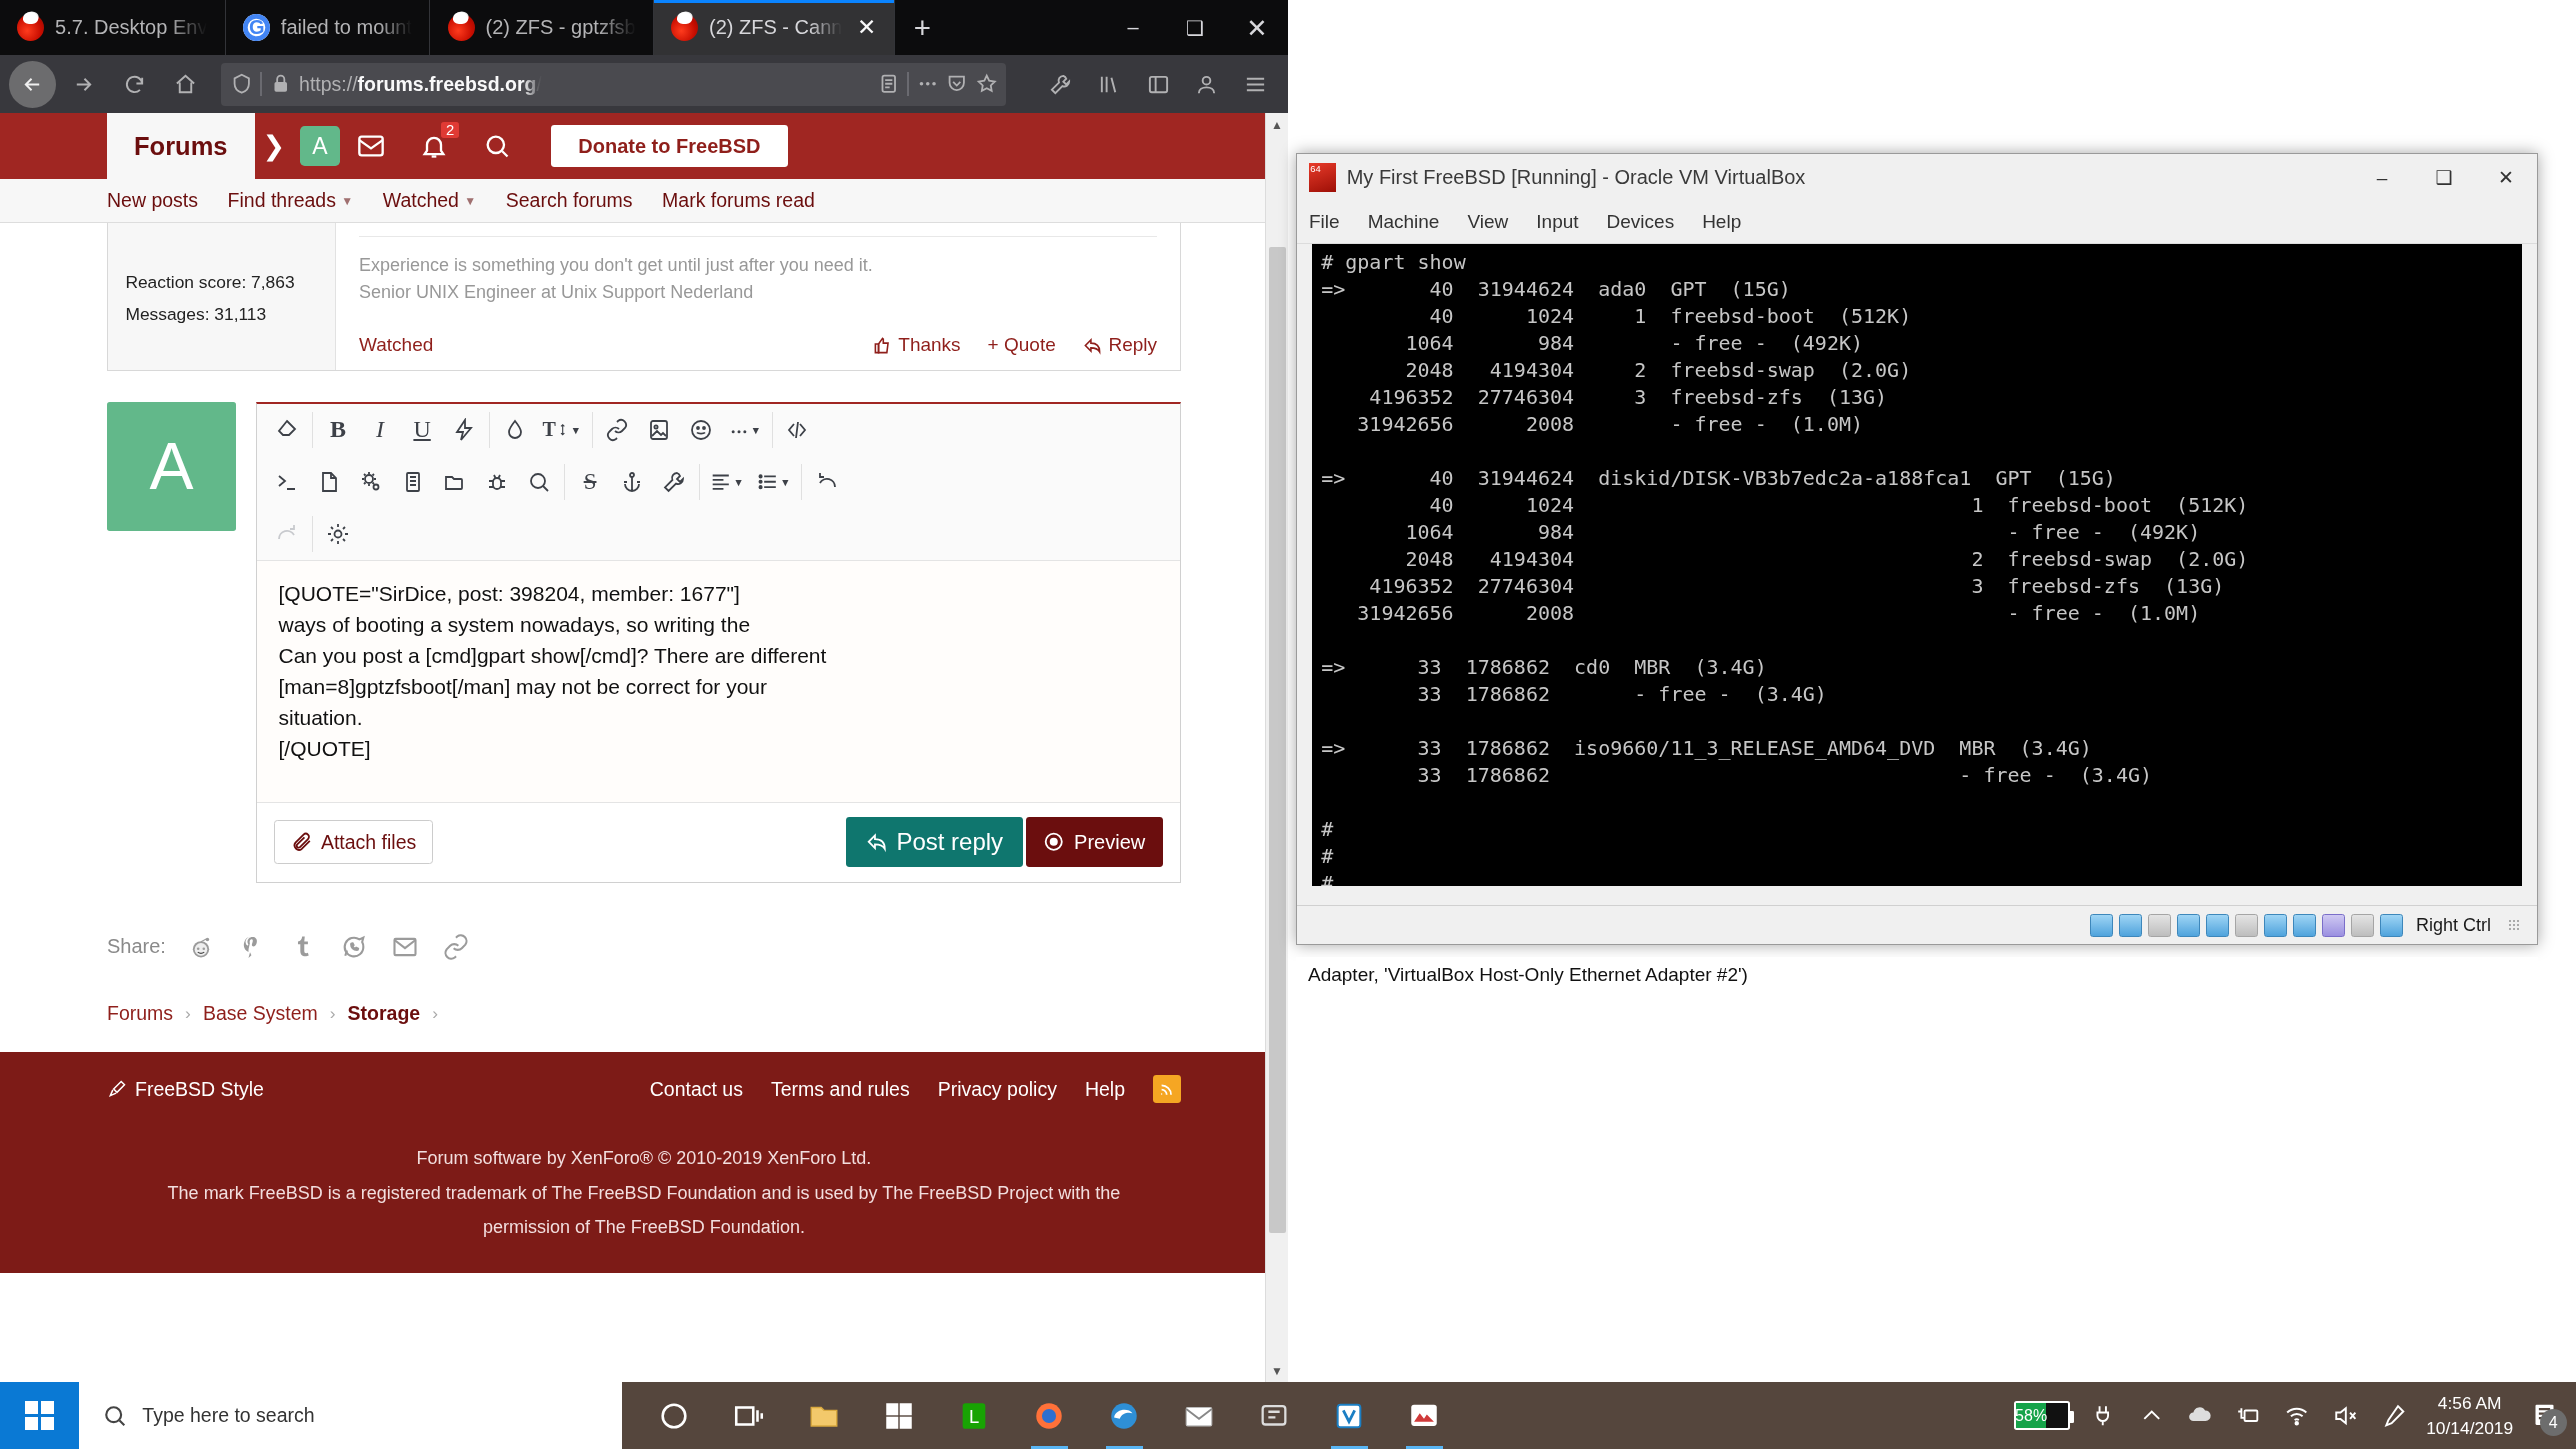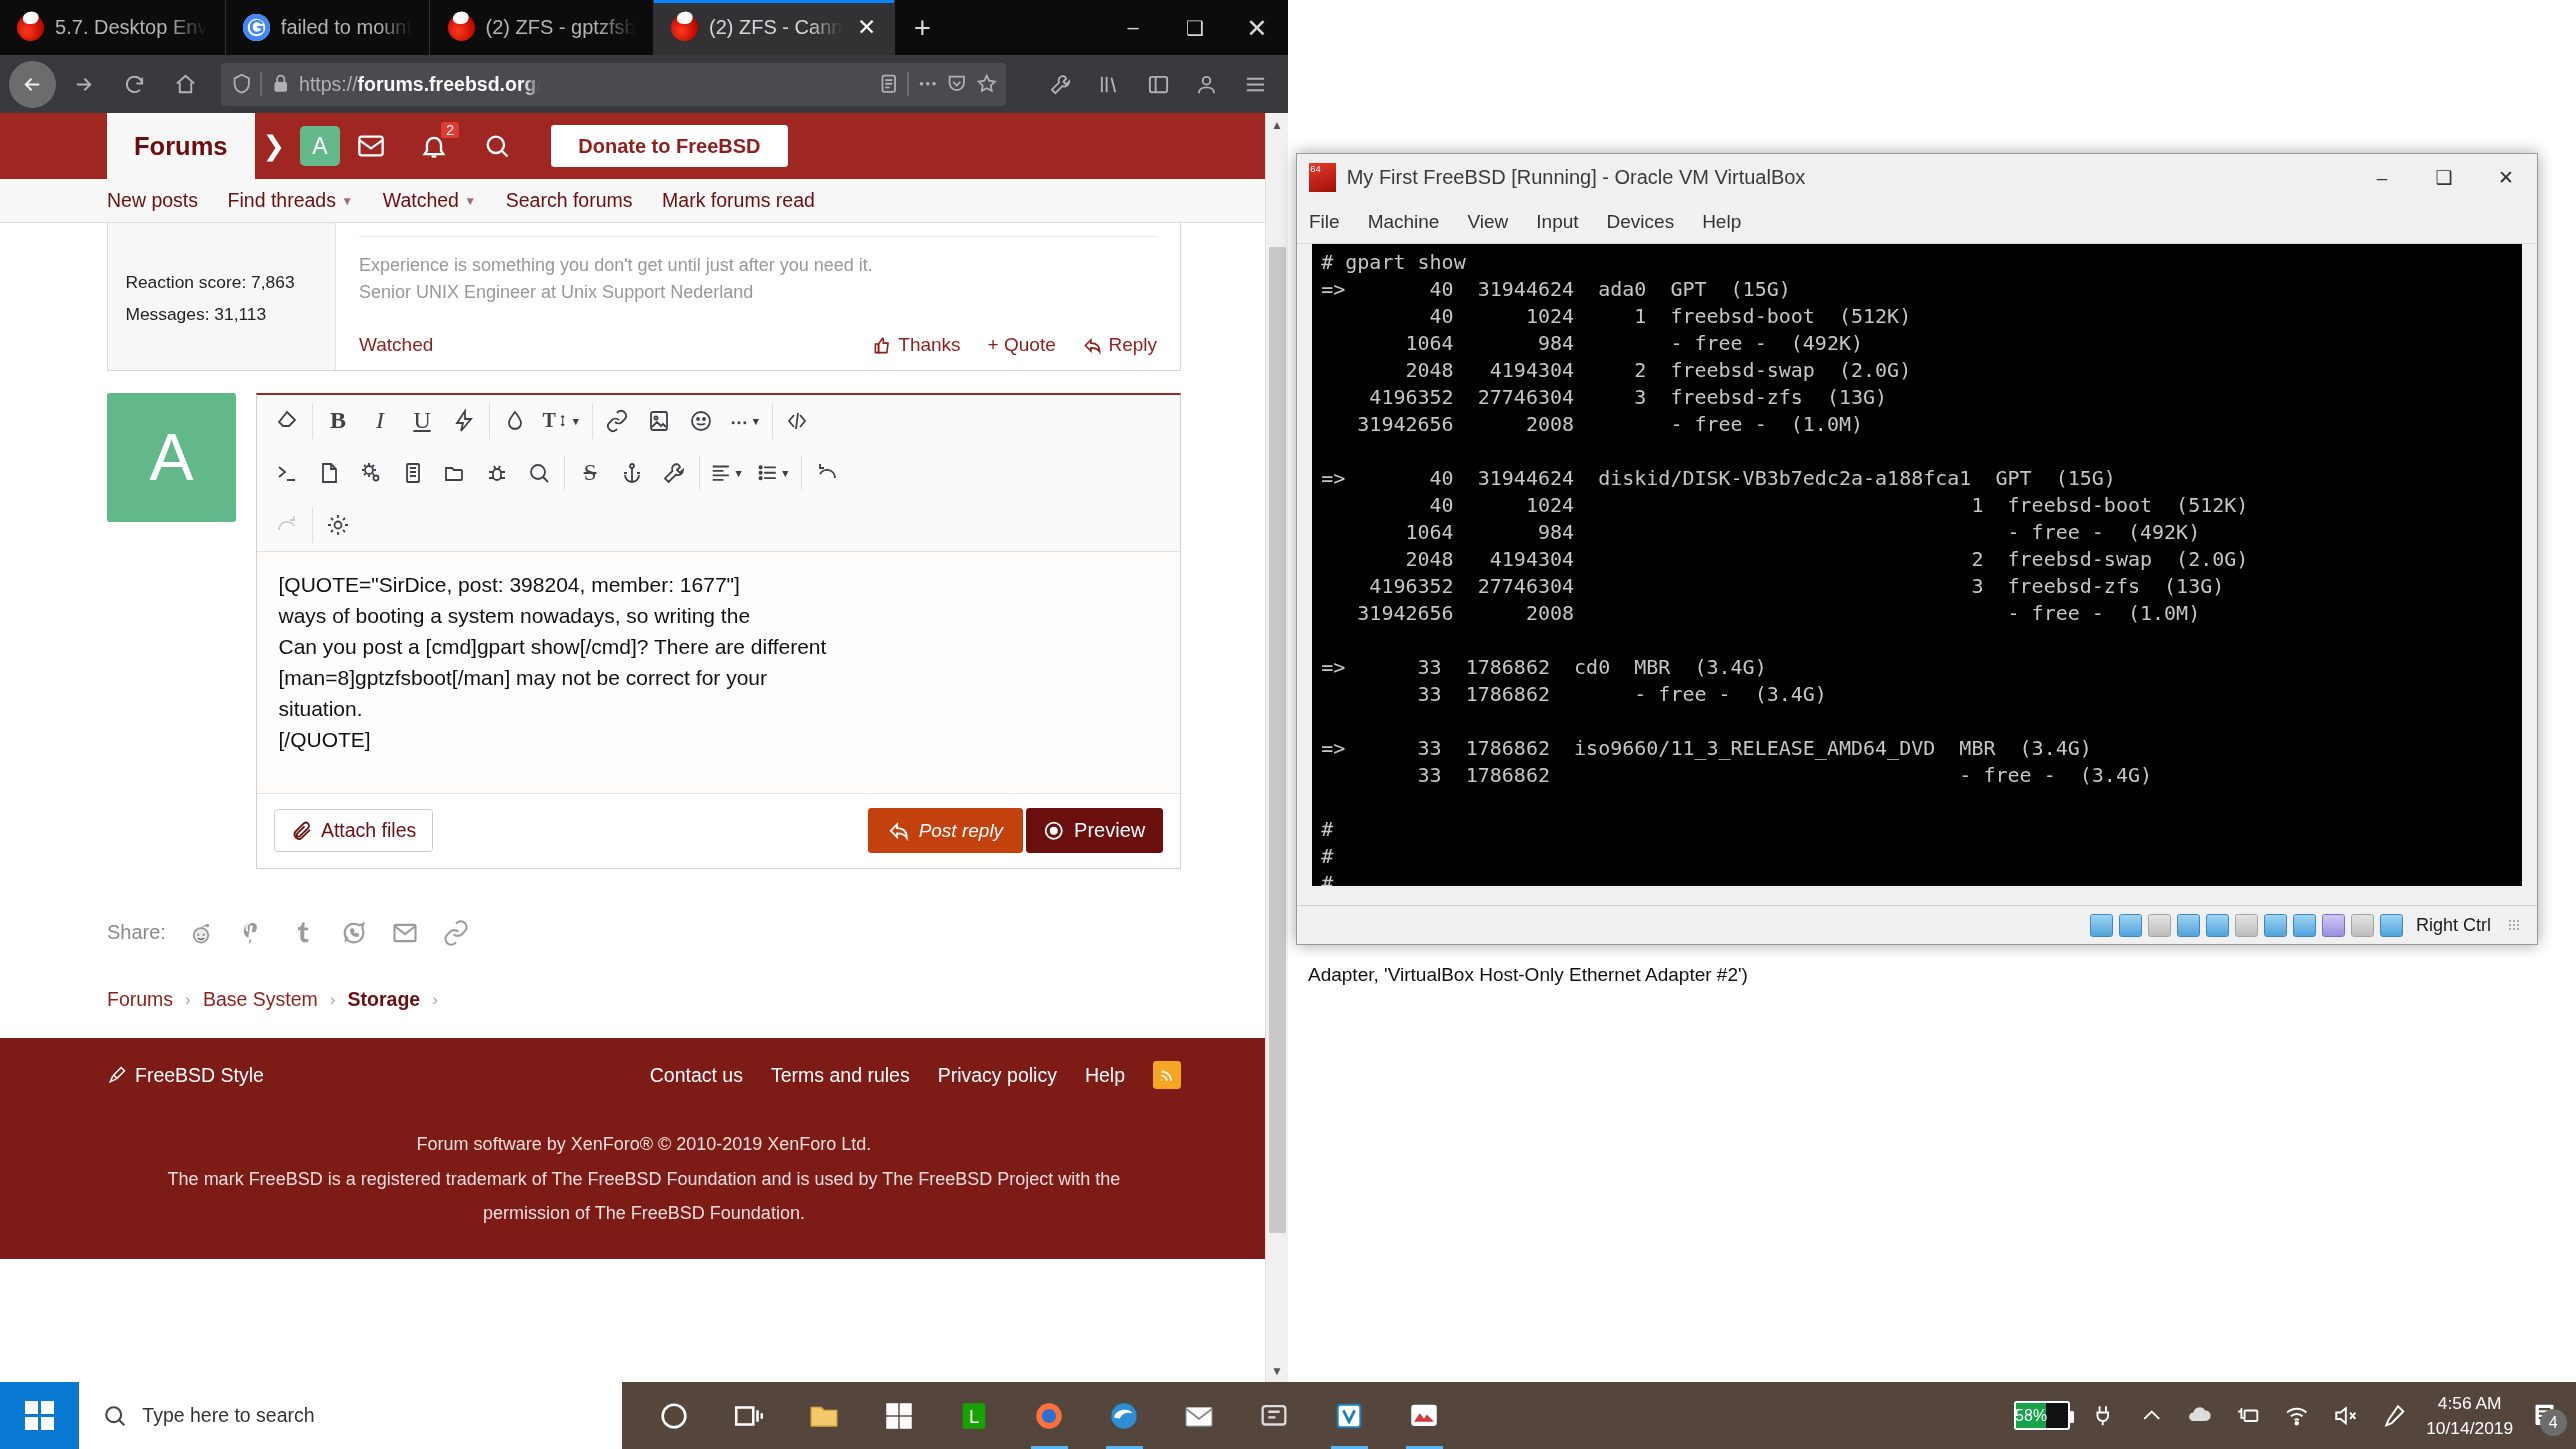--- a/index.html
+++ b/index.html
@@ -154,21 +154,21 @@
     color: #6b0e0e; font-size: 19.5px;
   }
   .fb-subnav .caret { font-size: 12px; color: #a07070; margin-left: 5.4px; }
   .fb-subnav span.item { display: flex; align-items: center; }
 
   .fb-body { padding: 0 107px; background: #fff; }
 
   
   .post-card {
     display: flex; border: 0.7px solid #d8d8d8; border-top: none;
-    background: #fff; margin-bottom: 22px;
+    background: #fff; margin-bottom: 31px;
   }
   .post-side {
     width: 228px; background: #f7f7f7; border-right: 0.7px solid #e2e2e2;
     padding: 12px 17.4px 27px 17.4px; font-size: 17.4px; color: #222;
   }
   .post-side .line { padding: 5.4px 0; }
   .post-side .line.faded { color: #8a8a8a; opacity: .35; }
   .post-main { flex: 1; padding: 9.4px 23px 13.4px 23px; }
   .sig { border-top: 1.3px solid #e8e8e8; padding-top: 14.8px; margin-top: 4px; }
   .sig div { color: #989898; font-size: 18px; line-height: 1.5; }
@@ -208,22 +208,22 @@
   }
   .editor-foot {
     border-top: 0.7px solid #e4e4e4; padding: 14.8px 17.4px; display: flex; align-items: center;
   }
   .btn-attach {
     border: 0.7px solid #ccc; border-radius: 3.4px; background: #fff; color: #6b0e0e;
     font-size: 19.5px; padding: 9.4px 16px; display: flex; align-items: center; gap: 8px;
   }
   .foot-right { margin-left: auto; display: flex; gap: 2.7px; }
   .btn-post {
-    background: #c2410c; color: #fff; font-size: 19px; padding: 10.7px 20px;
-    border-radius: 3.4px; display: flex; align-items: center; gap: 9.4px; font-style: italic;
+    background: #0f766e; color: #fff; font-size: 24px; padding: 10.7px 20px;
+    border-radius: 3.4px; display: flex; align-items: center; gap: 9.4px;
   }
   .btn-preview {
     background: #6b0e0e; color: #fff; font-size: 20px; padding: 10.7px 17.4px;
     border-radius: 3.4px; display: flex; align-items: center; gap: 9.4px;
   }
   .btn-post svg, .btn-preview svg, .btn-attach svg { width: 21.5px; height: 21.5px; }
 
   .share-row {
     display: flex; align-items: center; gap: 20px; padding: 14.8px 0 40px 0;
     color: #8a8a8a; font-size: 20px;

